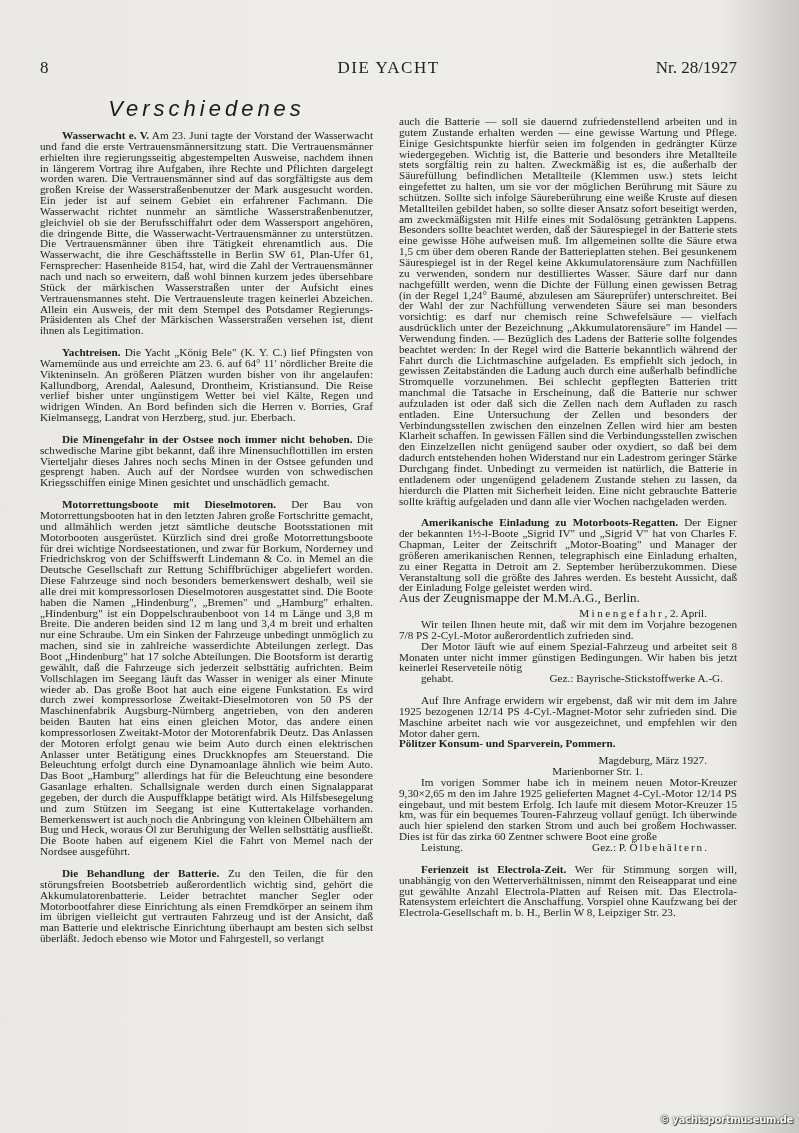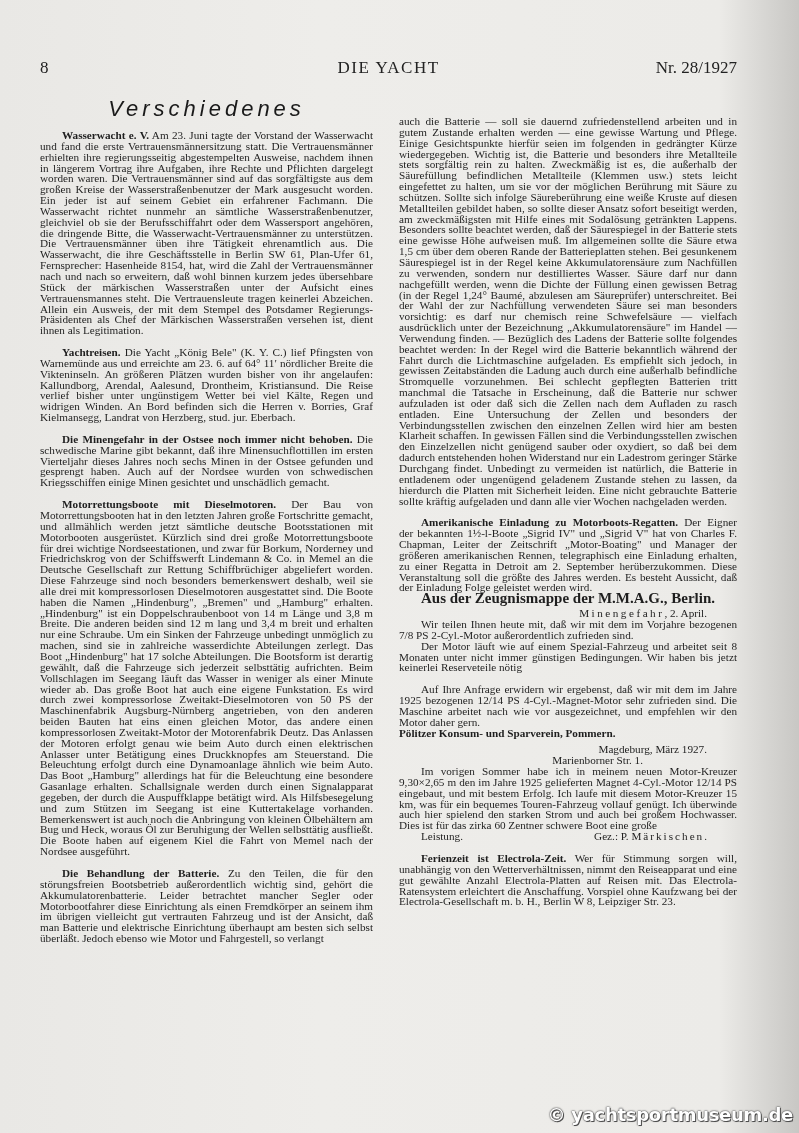--- a/index.html
+++ b/index.html
@@ -32,32 +32,32 @@
   .col p { margin:0; text-indent:22px; }
   .col p + p { margin-top:0; }
   .col .gap { margin-top:11px; }
   .col b { font-weight:bold; }
   .section-title {
     font-family:"Liberation Sans",sans-serif; font-style:italic;
     font-size:22px; letter-spacing:4px; text-align:center;
     margin:0 0 6px 0; line-height:30px; color:#1a1a1a;
   }
   .section-title.industrie { font-size:26px; letter-spacing:0.5px; margin:16px 0 2px 0; }
-  .subhead { text-align:center; font-weight:bold; font-size:15px; margin:0 0 4px 0; }
+  .subhead { font-weight:normal; font-size:13px; margin:0 0 4px 0; }
   .place { text-align:right; padding-right:30px; margin:0; }
   .place.spaced .sp { letter-spacing:2.5px; }
   .place2 { text-align:right; padding-right:94px; margin:0; }
   .sig { padding-right:14px; margin:0;font-weight:bold; }
   .sig-inline { display:flex; justify-content:space-between; text-indent:0; }
   .sig-inline span:last-child { padding-right:14px; }
   .sig-spaced { letter-spacing:2px; }
   .noindent { text-indent:0 !important; }
   .watermark {
     position:absolute; right:6px; bottom:8px;
-    font-family:"DejaVu Sans",sans-serif; font-weight:bold; font-size:18px;
+    font-family:"DejaVu Sans",sans-serif; font-weight:bold; font-size:10px;
     color:#fff; text-shadow:0 0 2px #444, 0 0 1px #222, 1px 1px 0 #555;
     letter-spacing:-0.3px;
   }
 </style>
 </head>
 <body>
 
 <div class="page">
 
   <div class="header">
@@ -83,29 +83,33 @@
   <div class="col right">
     <p class="noindent">auch die Batterie — soll sie dauernd zufriedenstellend arbeiten und in gutem Zustande erhalten werden — eine gewisse Wartung und Pflege. Einige Gesichtspunkte hierfür seien im folgenden in gedrängter Kürze wiedergegeben. Wichtig ist, die Batterie und besonders ihre Metallteile stets sorgfältig rein zu halten. Zweckmäßig ist es, die außerhalb der Säurefüllung befindlichen Metallteile (Klemmen usw.) stets leicht eingefettet zu halten, um sie vor der möglichen Berührung mit Säure zu schützen. Sollte sich infolge Säureberührung eine weiße Kruste auf diesen Metallteilen gebildet haben, so sollte dieser Ansatz sofort beseitigt werden, am zweckmäßigsten mit Hilfe eines mit Sodalösung getränkten Lappens. Besonders sollte beachtet werden, daß der Säurespiegel in der Batterie stets eine gewisse Höhe aufweisen muß. Im allgemeinen sollte die Säure etwa 1,5 cm über dem oberen Rande der Batterieplatten stehen. Bei gesunkenem Säurespiegel ist in der Regel keine Akkumulatorensäure zum Nachfüllen zu verwenden, sondern nur destilliertes Wasser. Säure darf nur dann nachgefüllt werden, wenn die Dichte der Füllung einen gewissen Betrag (in der Regel 1,24° Baumé, abzulesen am Säureprüfer) unterschreitet. Bei der Wahl der zur Nachfüllung verwendeten Säure sei man besonders vorsichtig: es darf nur chemisch reine Schwefelsäure — vielfach ausdrücklich unter der Bezeichnung „Akkumulatorensäure" im Handel — Verwendung finden. — Bezüglich des Ladens der Batterie sollte folgendes beachtet werden: In der Regel wird die Batterie bekanntlich während der Fahrt durch die Lichtmaschine aufgeladen. Es empfiehlt sich jedoch, in gewissen Zeitabständen die Ladung auch durch eine außerhalb befindliche Stromquelle vorzunehmen. Bei schlecht gepflegten Batterien tritt manchmal die Tatsache in Erscheinung, daß die Batterie nur schwer aufzuladen ist oder daß sich die Zellen nach dem Aufladen zu rasch entladen. Eine Untersuchung der Zellen und besonders der Verbindungsstellen zwischen den einzelnen Zellen wird hier am besten Klarheit schaffen. In gewissen Fällen sind die Verbindungsstellen zwischen den Einzelzellen nicht genügend sauber oder oxydiert, so daß bei dem dadurch entstehenden hohen Widerstand nur ein Ladestrom geringer Stärke Durchgang findet. Unbedingt zu vermeiden ist natürlich, die Batterie in entladenem oder ungenügend geladenem Zustande stehen zu lassen, da hierdurch die Platten mit Sicherheit leiden. Eine nicht gebrauchte Batterie sollte kräftig aufgeladen und dann alle vier Wochen nachgeladen werden.</p>
 
     <p class="gap"><b>Amerikanische Einladung zu Motorboots-Regatten.</b><span> Der Eigner der bekannten 1½-l-Boote „Sigrid IV" und „Sigrid V" hat von Charles F. Chapman, Leiter der Zeitschrift „Motor-Boating" und Manager der größeren amerikanischen Rennen, telegraphisch eine Einladung erhalten, zu einer Regatta in Detroit am 2. September herüberzukommen. Diese Veranstaltung soll die größte des Jahres werden. Es besteht Aussicht, daß der Einladung Folge geleistet werden wird.</span></p>
 
     <div class="subhead">Aus der Zeugnismappe der M.M.A.G., Berlin.</div>
 
     <p class="place spaced noindent"><span class="sp">Minengefahr</span><span>, 2. April.</span></p>
     <p>Wir teilen Ihnen heute mit, daß wir mit dem im Vorjahre bezogenen 7/8 PS 2-Cyl.-Motor außerordentlich zufrieden sind.</p>
     <p>Der Motor läuft wie auf einem Spezial-Fahrzeug und arbeitet seit 8 Monaten unter nicht immer günstigen Bedingungen. Wir haben bis jetzt keinerlei Reserveteile nötig</p>
+    <p class="sig-inline">
+        <span>gehabt.</span>
+        <span>Gez.: Bayrische-Stickstoffwerke A.-G.</span>
+      </p>
 
     <p class="gap">Auf Ihre Anfrage erwidern wir ergebenst, daß wir mit dem im Jahre 1925 bezogenen 12/14 PS 4-Cyl.-Magnet-Motor sehr zufrieden sind. Die Maschine arbeitet nach wie vor ausgezeichnet, und empfehlen wir den Motor daher gern.</p>
     <p class="sig noindent">Pölitzer Konsum- und Sparverein, Pommern.</p>
 
     <p class="place noindent" style="margin-top:6px;">Magdeburg, März 1927.</p>
     <p class="place2 noindent">Marienborner Str. 1.</p>
     <p>Im vorigen Sommer habe ich in meinem neuen Motor-Kreuzer 9,30×2,65 m den im Jahre 1925 gelieferten Magnet 4-Cyl.-Motor 12/14 PS eingebaut, und mit bestem Erfolg. Ich laufe mit diesem Motor-Kreuzer 15 km, was für ein bequemes Touren-Fahrzeug vollauf genügt. Ich überwinde auch hier spielend den starken Strom und auch bei großem Hochwasser. Dies ist für das zirka 60 Zentner schwere Boot eine große</p>
     <p class="sig-inline">
         <span>Leistung.</span>
-        <span><span>Gez.: P. </span><span class="sig-spaced">Märkischen.</span></span>
+        <span><span>Gez.: P. </span><span class="sig-spaced">Ölbehältern.</span></span>
       </p>
 
     <p class="gap"><b>Ferienzeit ist Electrola-Zeit.</b><span> Wer für Stimmung sorgen will, unabhängig von den Wetterverhältnissen, nimmt den Reiseapparat und eine gut gewählte Anzahl Electrola-Platten auf Reisen mit. Das Electrola-Ratensystem erleichtert die Anschaffung. Vorspiel ohne Kaufzwang bei der Electrola-Gesellschaft m. b. H., Berlin W 8, Leipziger Str. 23.</span></p>
   </div>
 
   <div class="watermark">© yachtsportmuseum.de</div>
 </div>
 
 </body></html>

